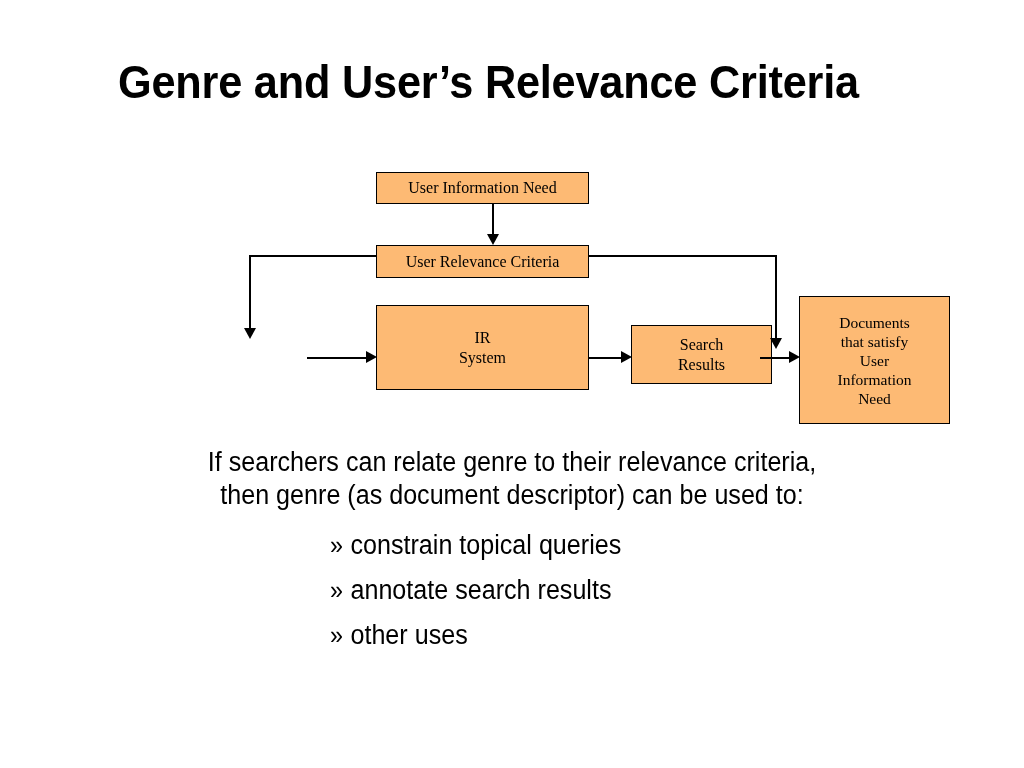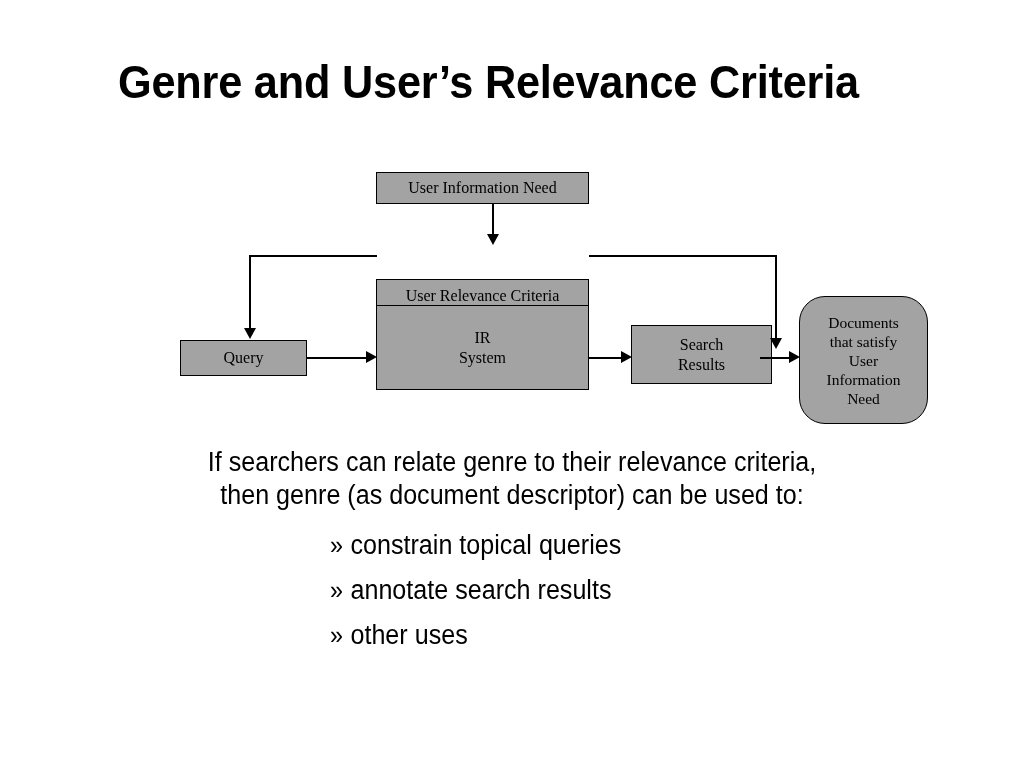--- a/index.html
+++ b/index.html
@@ -39,38 +39,38 @@
     position: absolute;
     left: 0;
     top: 0;
     width: 1024px;
     height: 440px;
   }
   .node {
     position: absolute;
     box-sizing: border-box;
     border: 1.6px solid #000000;
-    background: #a3a3a3;
+    background: #fdba74;
     font-family: "Liberation Serif", serif;
     font-size: 16px;
     line-height: 20px;
     color: #000000;
     display: flex;
     align-items: center;
     justify-content: center;
     text-align: center;
     white-space: pre-line;
   }
   #node-uin   { left: 376px; top: 172px; width: 213px; height: 32px; }
-  #node-urc   { left: 376px; top: 245px; width: 213px; height: 33px; margin-top: 34px; }
+  #node-urc   { left: 376px; top: 245px; width: 213px; height: 33px; }
   #node-query { left: 180px; top: 340px; width: 127px; height: 36px; }
   #node-ir    { left: 376px; top: 305px; width: 213px; height: 85px; }
   #node-sr    { left: 631px; top: 325px; width: 141px; height: 59px; }
-  #node-docs  { left: 799px; top: 296px; width: 129px; height: 128px;
-                font-size: 15.5px; line-height: 19px; border-radius: 26px; }
+  #node-docs  { left: 799px; top: 296px; width: 151px; height: 128px;
+                font-size: 15.5px; line-height: 19px; }
 
   
   .hline, .vline {
     position: absolute;
     background: #000000;
   }
   .hline { height: 1.6px; }
   .vline { width: 1.6px; }
 
   .arrow-down, .arrow-right {
@@ -133,21 +133,20 @@
 <div id="slide">
 
   <div id="slide-title">Genre and User’s Relevance Criteria</div>
 
   <div id="diagram">
 
     <div class="node" id="node-uin">User Information Need</div>
 
     <div class="node" id="node-urc">User Relevance Criteria</div>
 
-    <div class="node" id="node-query">Query</div>
 
     <div class="node" id="node-ir">IR
 System</div>
 
     <div class="node" id="node-sr">Search
 Results</div>
 
     <div class="node" id="node-docs">Documents
 that satisfy
 User

